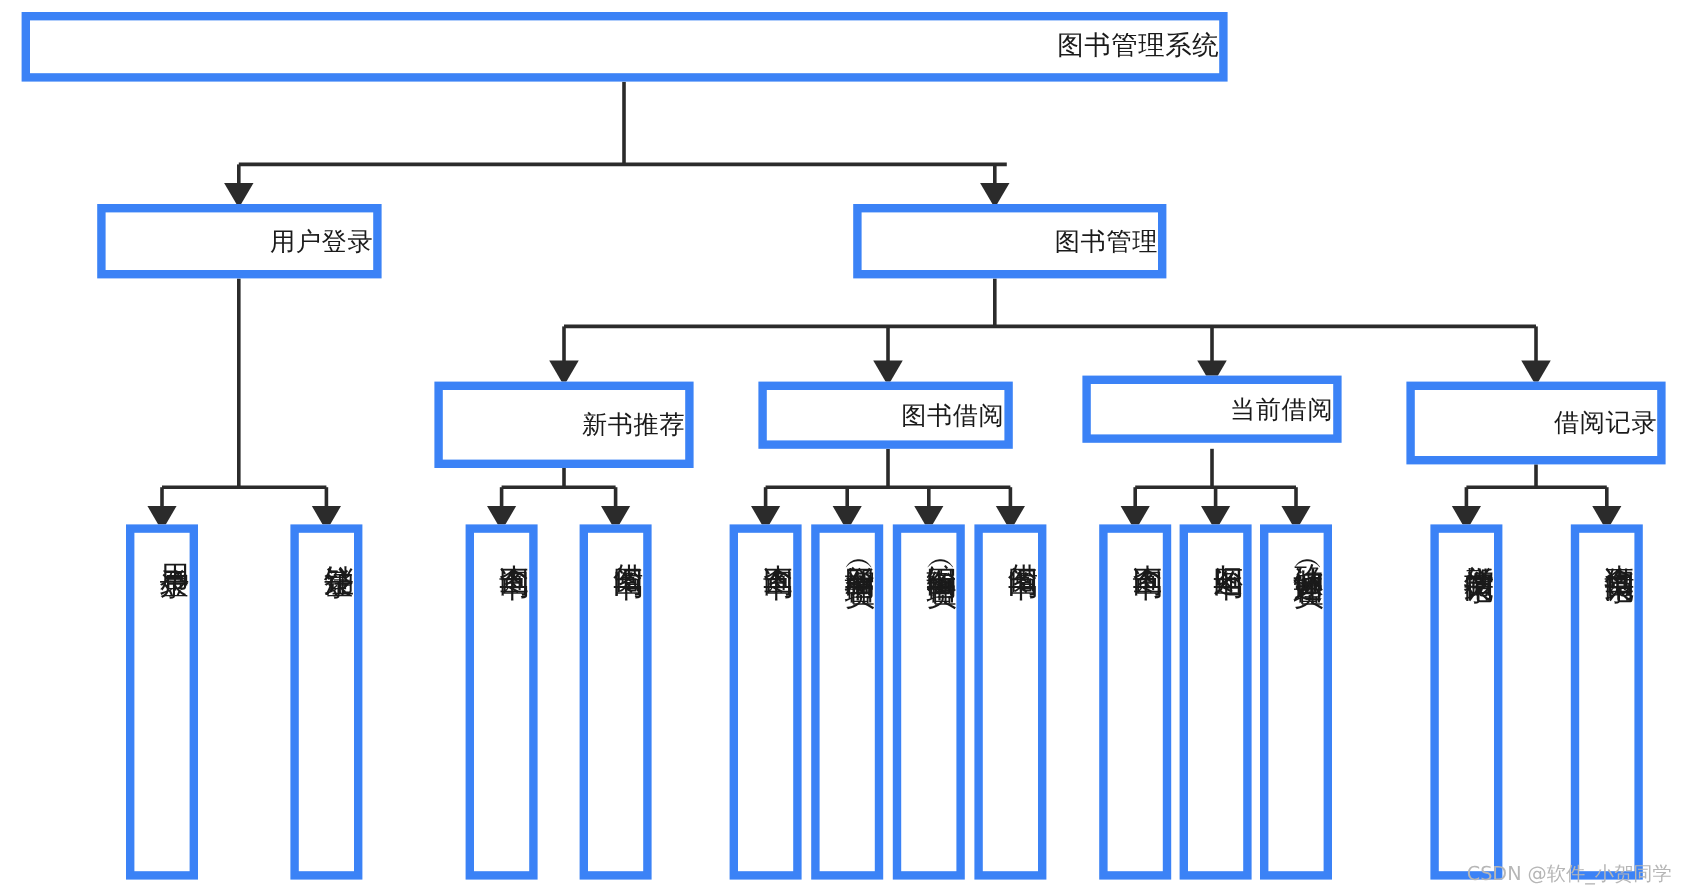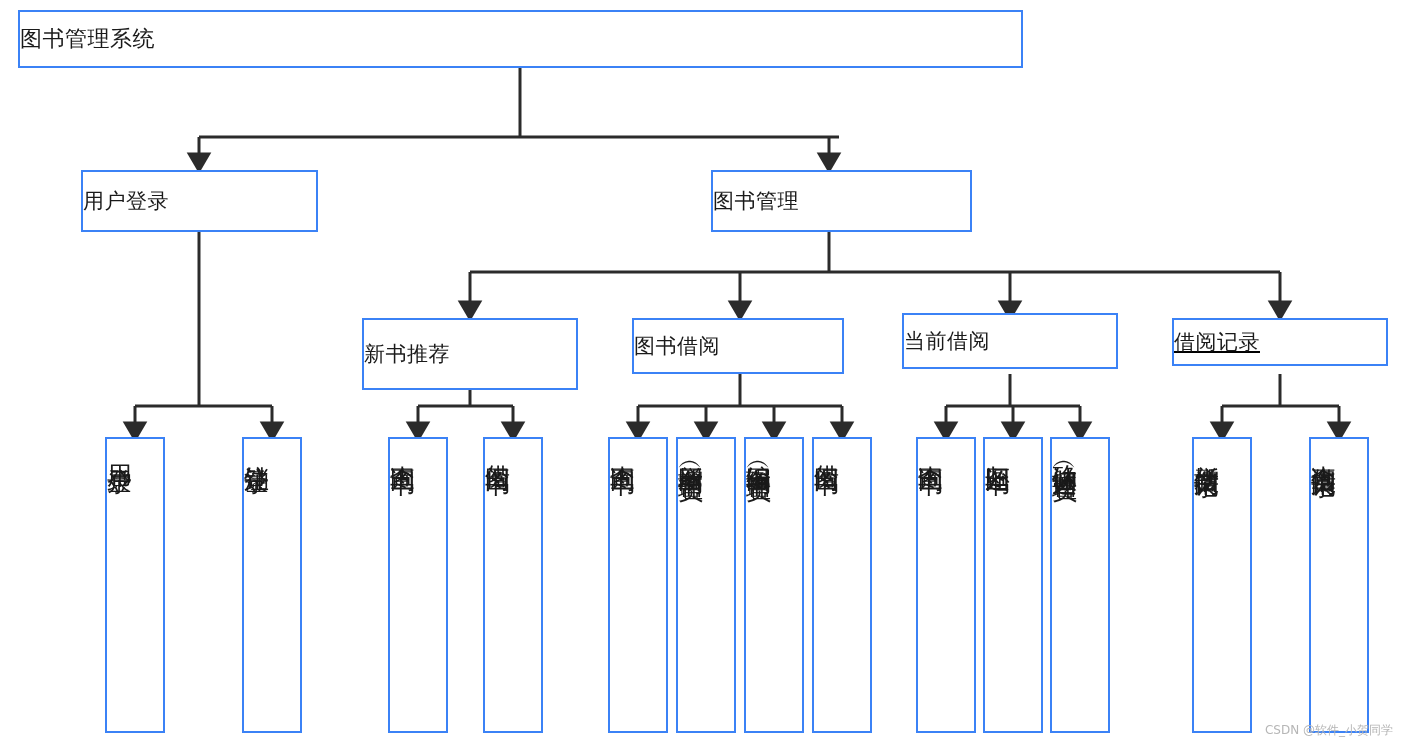--- a/index.html
+++ b/index.html
@@ -18,25 +18,25 @@
   #edge-layer {
     position: absolute;
     left: 0;
     top: 0;
     width: 1405px;
     height: 747px;
   }
   .node {
     position: absolute;
     box-sizing: border-box;
-    border: 2px solid #3b82f6;
+    border: 7px solid #3b82f6;
     background: #ffffff;
     display: flex;
     align-items: center;
-    justify-content: flex-start;
+    justify-content: flex-end;
     z-index: 3;
   }
   .node-label {
     color: #1a1a1a;
     line-height: 1.08;
     text-align: center;
     white-space: pre;
   }
   .node.horizontal .node-label {
     font-size: 21px;
@@ -53,21 +53,21 @@
     letter-spacing: 2px;
     line-height: 1;
   }
   .node.root .node-label {
     font-size: 22px;
   }
   #watermark {
     position: absolute;
     right: 12px;
     bottom: 8px;
-    font-size: 12px;
+    font-size: 16px;
     color: #b6b6b6;
     z-index: 9;
     white-space: nowrap;
     pointer-events: none;
   }
 </style>
 </head>
 <body>
 
 <div id="diagram-root">
@@ -135,21 +135,21 @@
 
   <div class="node horizontal" style="left:362px; top:318px; width:216px; height:72px;">
     <span class="node-label">新书推荐</span>
   </div>
   <div class="node horizontal" style="left:632px; top:318px; width:212px; height:56px;">
     <span class="node-label">图书借阅</span>
   </div>
   <div class="node horizontal" style="left:902px; top:313px; width:216px; height:56px;">
     <span class="node-label">当前借阅</span>
   </div>
-  <div class="node horizontal" style="left:1172px; top:318px; width:216px; height:48px;text-decoration:underline;">
+  <div class="node horizontal" style="left:1172px; top:318px; width:216px; height:69px;">
     <span class="node-label">借阅记录</span>
   </div>
 
   <div class="node vertical" style="left:105px; top:437px; width:60px; height:296px;">
     <span class="node-label">用户登录</span>
   </div>
   <div class="node vertical" style="left:242px; top:437px; width:60px; height:296px;">
     <span class="node-label">注销登录</span>
   </div>
 

